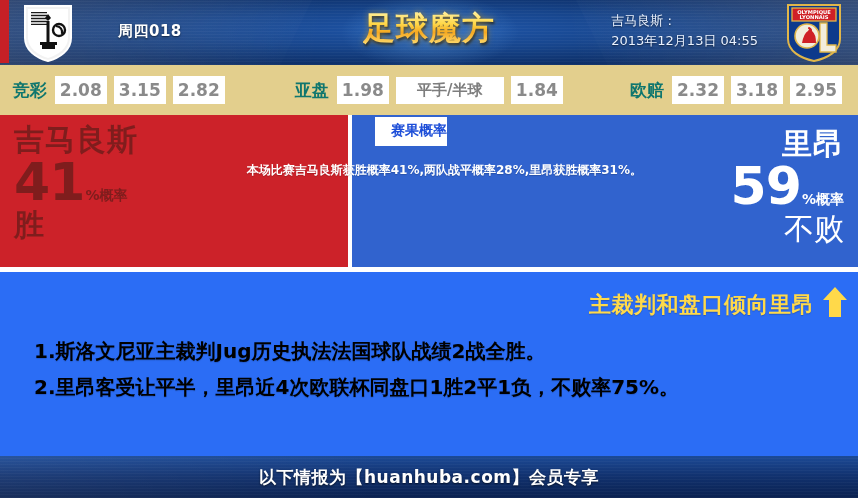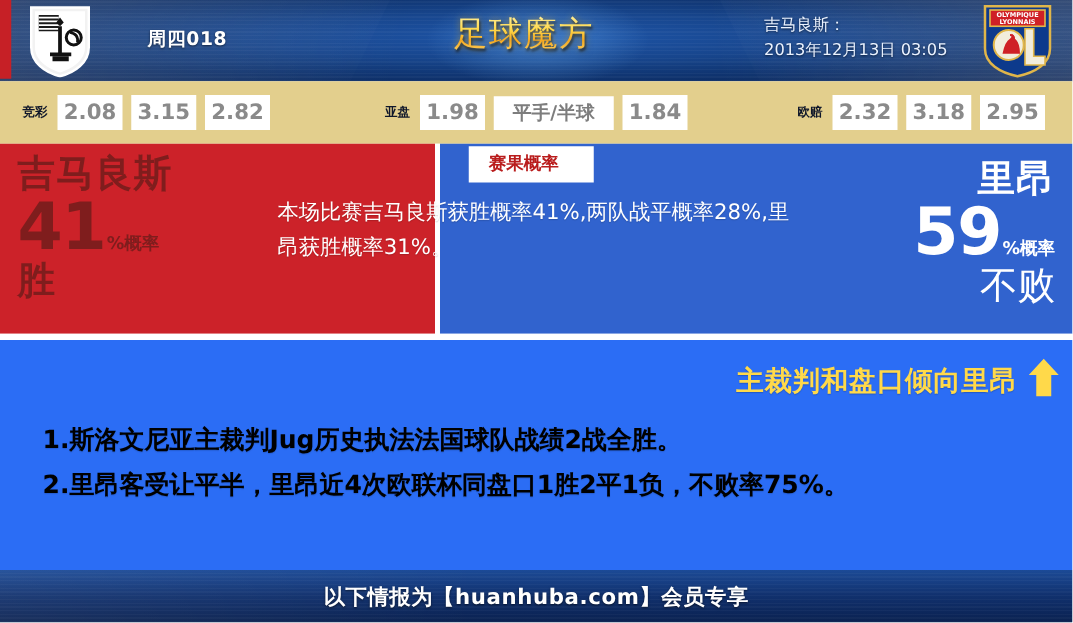--- a/index.html
+++ b/index.html
@@ -48,21 +48,21 @@
 
   .match-round {
     position:absolute; left:118px; top:22px; z-index:6;
     color:#ffffff; font-size:15px; font-weight:bold;
     font-family:"DejaVu Sans","Liberation Sans",sans-serif;
     letter-spacing:0.5px; text-shadow:0 1px 2px rgba(0,0,0,.55);
   }
 
   .brand-logo {
     position:absolute; left:363px; top:10px; z-index:6;
-    font-size:27px; font-weight:normal; line-height:36px;
+    font-size:32px; font-weight:bold; line-height:36px;
     letter-spacing:1px;
     background: linear-gradient(180deg, #fff2a8 0%, #ffd84a 38%, #f5a820 62%, #ffe27a 100%);
     -webkit-background-clip: text; background-clip: text;
     color: transparent; -webkit-text-fill-color: transparent;
     filter: drop-shadow(0 0 3px rgba(255,200,60,.55)) drop-shadow(1px 2px 1px rgba(0,0,0,.7));
   }
   .brand-glow {
     position:absolute; left:340px; top:-6px; width:180px; height:76px; z-index:5;
     background: radial-gradient(ellipse at 50% 50%, rgba(120,190,255,.40) 0%, rgba(40,90,180,0) 70%);
   }
@@ -74,28 +74,28 @@
   }
 
   
   .odds-bar {
     position:absolute; left:0; top:65px; width:858px; height:50px;
     background:#e3cf8d;
     display:flex; align-items:center;
   }
   .odds-group { display:flex; align-items:center; }
   .odds-label {
-    color:#0f172a; font-size:10px; font-weight:bold; margin-right:8px; white-space:nowrap;
+    color:#0f766e; font-size:17px; font-weight:bold; margin-right:8px; white-space:nowrap;
   }
   .odds-cell {
     background:#ffffff; color:#8a8a8a; font-size:17px; font-weight:bold;
     padding:4px 0; width:52px; text-align:center; margin-right:7px;
     font-family:"DejaVu Sans","Liberation Sans",sans-serif;
   }
-  .odds-cell.wide { width:96px; font-size:15px; color:#7d7d7d; }
+  .odds-cell.wide { width:108px; font-size:15px; color:#7d7d7d; }
   .odds-cell.last { margin-right:16px; }
 
   
   .prob-section {
     position:absolute; left:0; top:115px; width:858px; height:152px;
   }
   .prob-red {
     position:absolute; left:0; top:0; width:348px; height:152px; background:#cc2229;
   }
   .prob-blue {
@@ -113,29 +113,30 @@
   .home-res   { font-size:30px; font-weight:bold; line-height:32px; margin-top:2px; }
 
   .away-block { position:absolute; right:14px; top:12px; z-index:4; color:#fff; text-align:right; }
   .away-name  { font-size:30px; font-weight:bold; line-height:34px; letter-spacing:1px; }
   .away-num-row { display:flex; align-items:flex-end; justify-content:flex-end; line-height:1; }
   .away-num   { font-size:52px; font-weight:bold; line-height:50px; letter-spacing:-1px; }
   .away-res   { font-size:30px; font-weight:normal; line-height:32px; margin-top:2px; }
 
   .tab-badge {
     position:absolute; left:375px; top:117px; z-index:9;
-    background:#ffffff; color:#b91c1c;
+    background:#ffffff; color:#1d4ed8;
     font-size:14px; font-weight:bold;
-    padding:5px 28px 6px 16px; white-space:nowrap;
+    padding:5px 0 6px 16px; white-space:nowrap;
   }
 
   .prob-text {
     position:absolute; left:222px; top:156px; width:420px; z-index:8;
-    color:#ffffff; font-size:17px; font-weight:normal; line-height:28px;
+    color:#ffffff; font-size:12px; font-weight:bold; line-height:28px;
     text-shadow:0 1px 1px rgba(0,0,0,.18);
+    text-align:right;
   }
 
   
   .mid-gap { position:absolute; left:0; top:267px; width:858px; height:5px; background:#ffffff; }
   .info-section {
     position:absolute; left:0; top:272px; width:858px; height:184px; background:#2b6df5;
   }
   .info-headline {
     position:absolute; right:44px; top:18px;
     color:#ffd94a; font-size:22px; font-weight:bold; letter-spacing:0.5px;
@@ -198,21 +199,21 @@
       <path d="M34 22 q7 1 6 8" fill="none" stroke="#111" stroke-width="2.2"></path>
     </svg>
 
     <div class="match-round">周四018</div>
 
     <div class="brand-glow"></div>
     <div class="brand-logo">足球魔方</div>
 
     <div class="kickoff">
       <div>吉马良斯：</div>
-      <div>2013年12月13日 03:05</div>
+      <div>2013年12月13日 04:55</div>
     </div>
 
     <svg class="crest-away" viewBox="0 0 56 60">
       <path d="M2 2 H54 V36 C54 48 42 55 28 58 C14 55 2 48 2 36 Z" fill="#0d3a8c" stroke="#e0b64a" stroke-width="2"></path>
       <rect x="6" y="5" width="44" height="13" fill="#cf2026" stroke="#e0b64a" stroke-width="1.3"></rect>
       <text x="28" y="10.6" font-size="5.2" font-weight="bold" fill="#ffffff" text-anchor="middle" font-family="DejaVu Sans, Liberation Sans, sans-serif">OLYMPIQUE</text>
       <text x="28" y="16.2" font-size="5.2" font-weight="bold" fill="#ffffff" text-anchor="middle" font-family="DejaVu Sans, Liberation Sans, sans-serif">LYONNAIS</text>
       <circle cx="21" cy="33" r="12" fill="#f2eddc" stroke="#e0b64a" stroke-width="1.6"></circle>
       <path d="M16 40 q2-10 6-12 q2-2 1-4 q3 1 3 4 q4 3 4 12 z" fill="#cf2026"></path>
       <path d="M22 25 q3 0 3 3" fill="none" stroke="#cf2026" stroke-width="1.6"></path>

